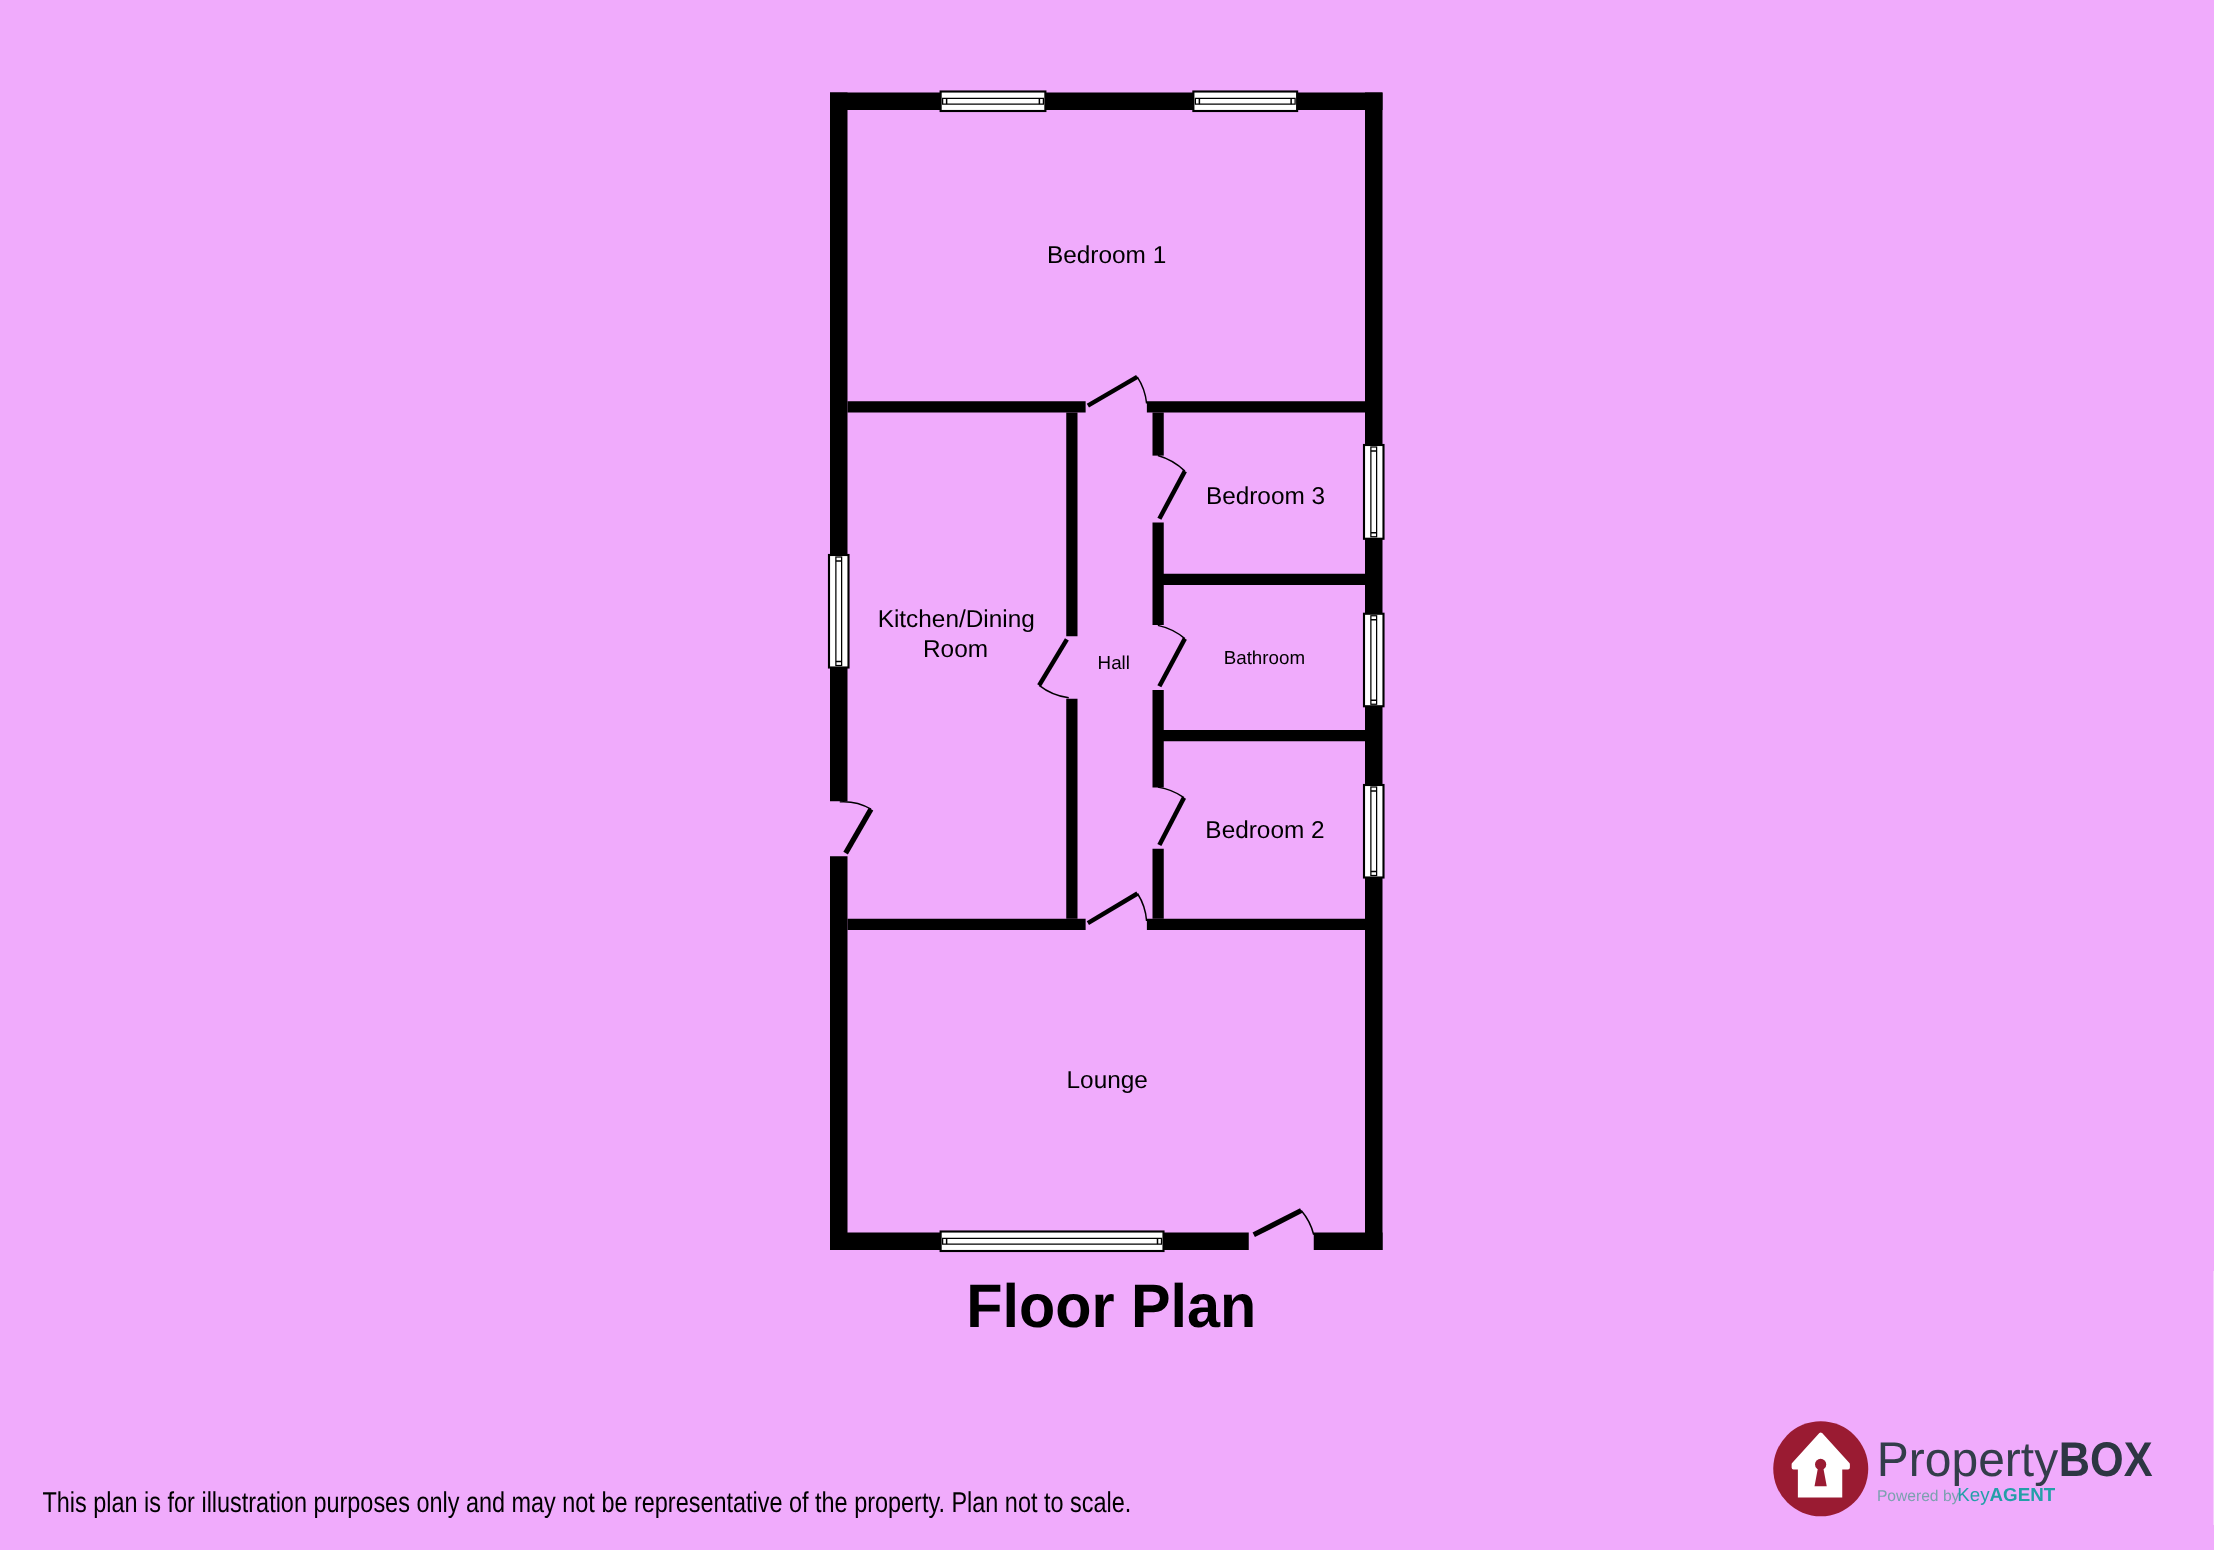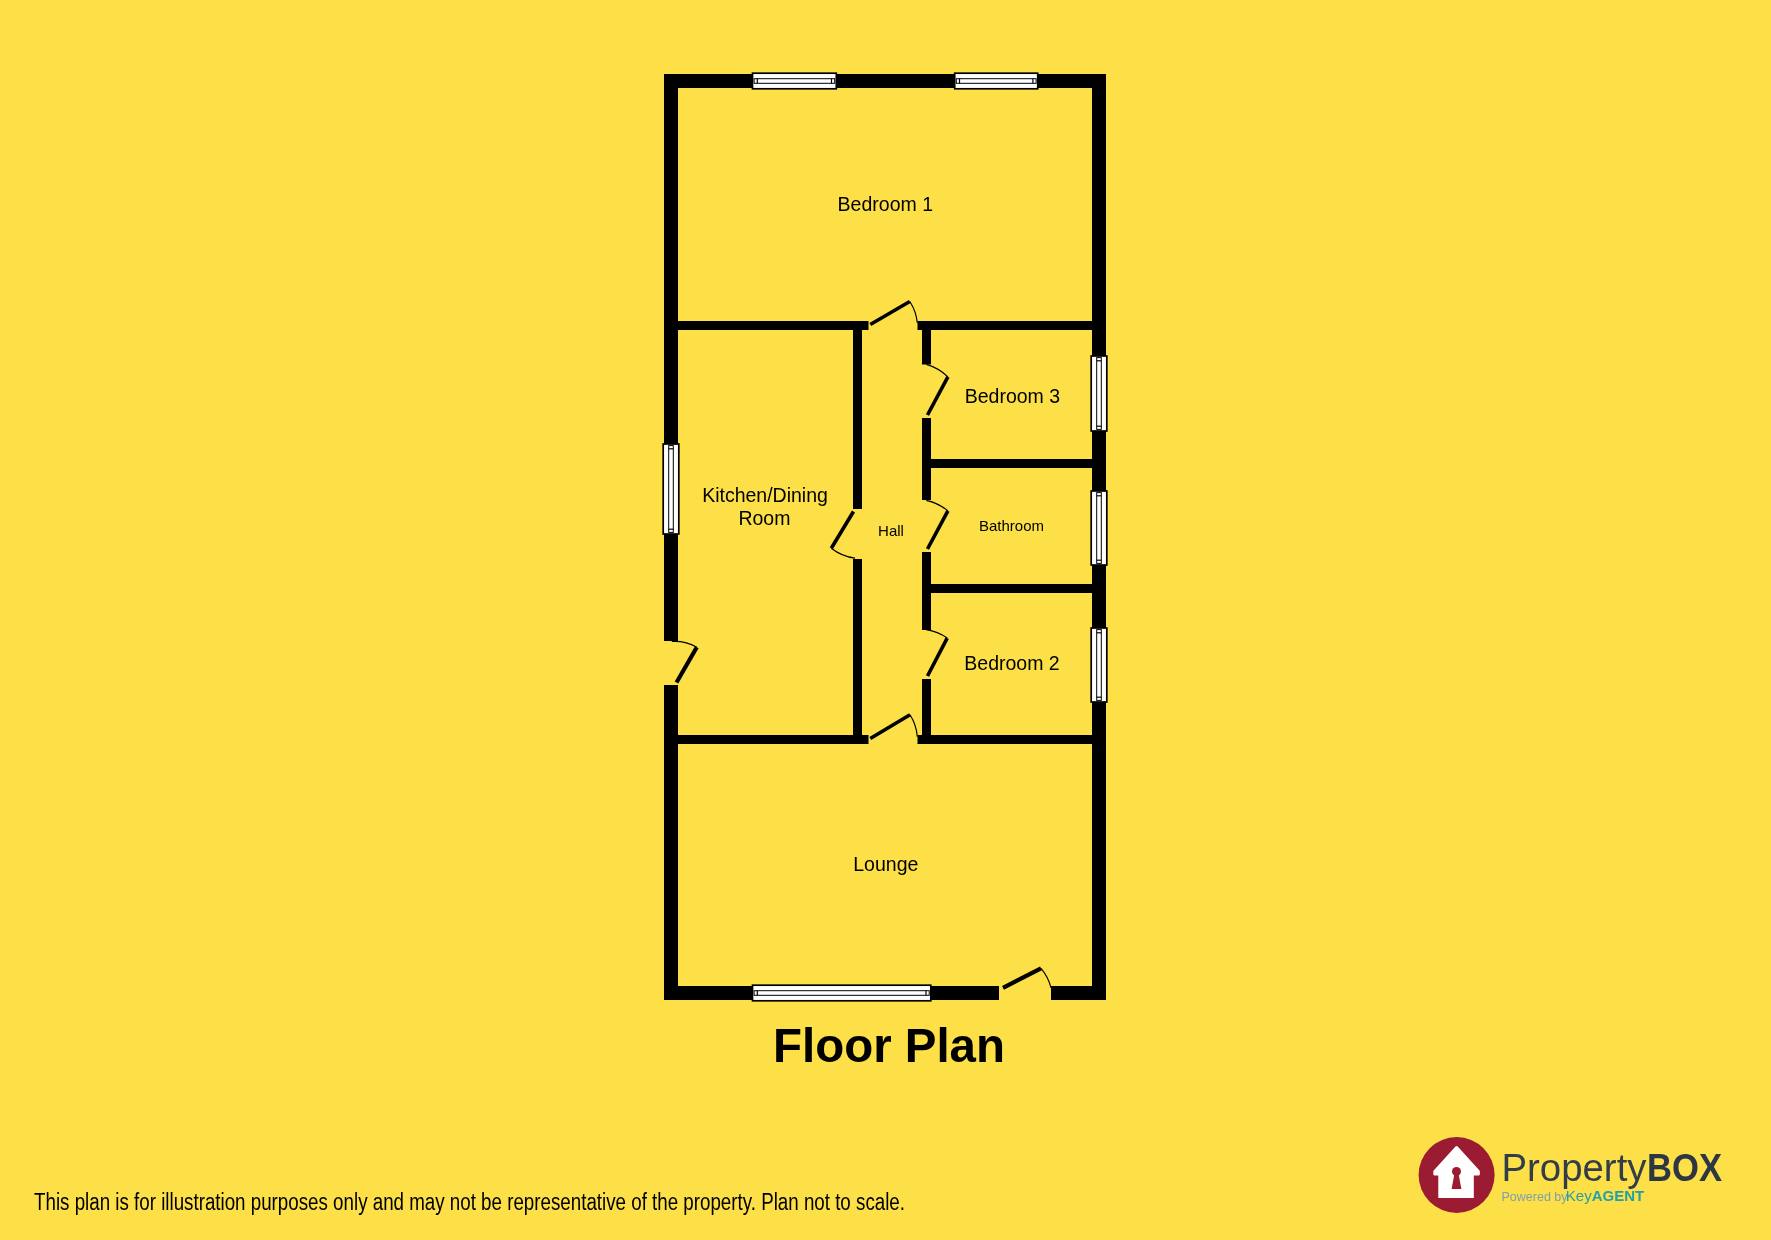--- a/index.html
+++ b/index.html
@@ -1,16 +1,16 @@
 <!DOCTYPE html>
 <html><head>
 <meta charset="utf-8">
 <style>
 html,body{margin:0;padding:0;background:#ffffff;}
-#page{position:relative;width:1771px;height:1240px;background:#fde047;overflow:hidden;}
+#page{position:relative;width:1771px;height:1240px;background:#f0abfc;overflow:hidden;}
 svg{position:absolute;top:0;left:0;}
 text{font-family:"Liberation Sans",sans-serif;}
 </style>
 </head>
 <body>
 <div id="page">
 <svg width="1771" height="1240" viewBox="0 0 1771 1240">
 
 <g fill="#000000">
 <rect x="664" y="74" width="89" height="14"></rect>

